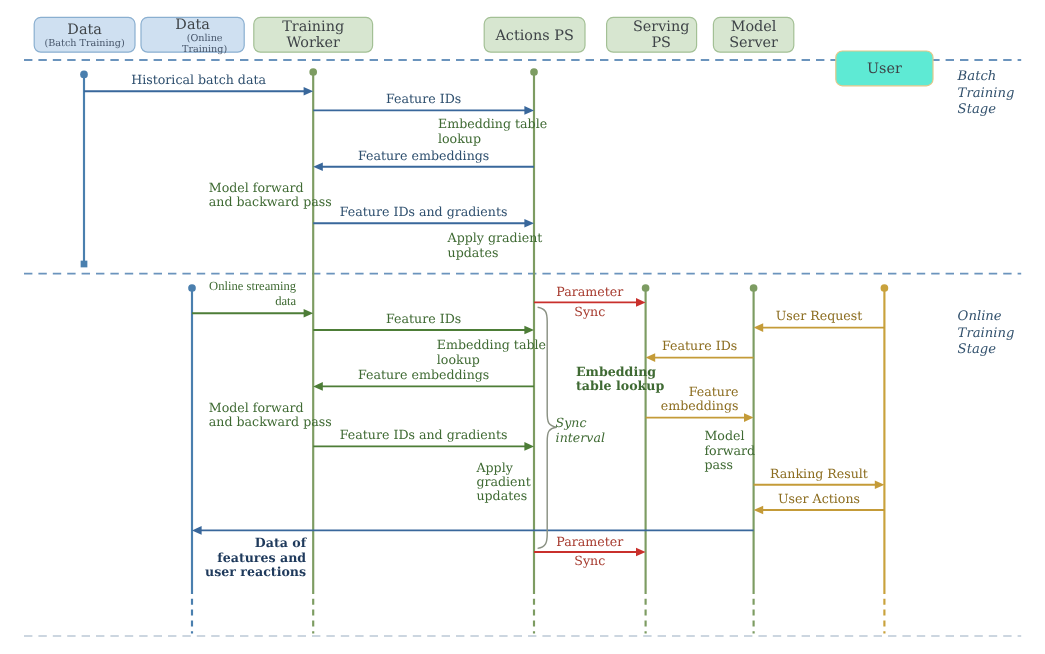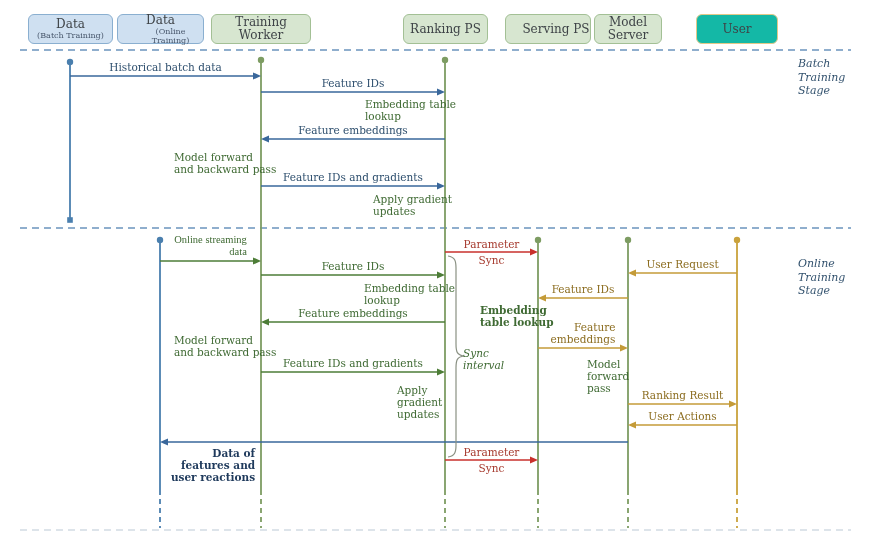--- a/index.html
+++ b/index.html
@@ -141,26 +141,26 @@
       </div>
       <div class="actor-box" style="left: 117px; width: 87px; background: rgb(207, 224, 241); border-color: rgb(138, 175, 208);">
         <div class="actor-title" style="color: rgb(62, 67, 71);">Data</div>
         <div class="actor-sub" style="color: rgb(71, 86, 107); padding-left: 20px;">(Online Training)</div>
       </div>
       <div class="actor-box" style="left: 211px; width: 100px; background: rgb(215, 230, 208); border-color: rgb(163, 192, 149);">
         <div class="actor-title" style="color: rgb(62, 67, 71);">Training
 Worker</div>
       </div>
       <div class="actor-box" style="left: 403px; width: 85px; background: rgb(215, 230, 208); border-color: rgb(163, 192, 149);">
-        <div class="actor-title" style="color: rgb(62, 67, 71);">Ranking PS</div>
+        <div class="actor-title" style="color: rgb(62, 67, 71);">Actions PS</div>
       </div>
-      <div class="actor-box" style="left: 505px; width: 86px; background: rgb(215, 230, 208); border-color: rgb(163, 192, 149); padding-left: 16px;">
+      <div class="actor-box" style="left: 505px; width: 76px; background: rgb(215, 230, 208); border-color: rgb(163, 192, 149); padding-left: 16px;">
         <div class="actor-title" style="color: rgb(62, 67, 71);">Serving PS</div>
       </div>
       <div class="actor-box" style="left: 594px; width: 68px; background: rgb(215, 230, 208); border-color: rgb(163, 192, 149);">
         <div class="actor-title" style="color: rgb(62, 67, 71);">Model
 Server</div>
       </div>
-      <div class="actor-box" style="left: 696px; width: 82px; background: #14b8a6; border-color: rgb(226, 200, 137);">
+      <div class="actor-box" style="left: 696px; width: 82px; background: #5eead4; border-color: rgb(226, 200, 137); margin-top: 28px;">
         <div class="actor-title" style="color: rgb(62, 67, 71);">User</div>
       </div>
     </div>
 </div>
 
 </body></html>

